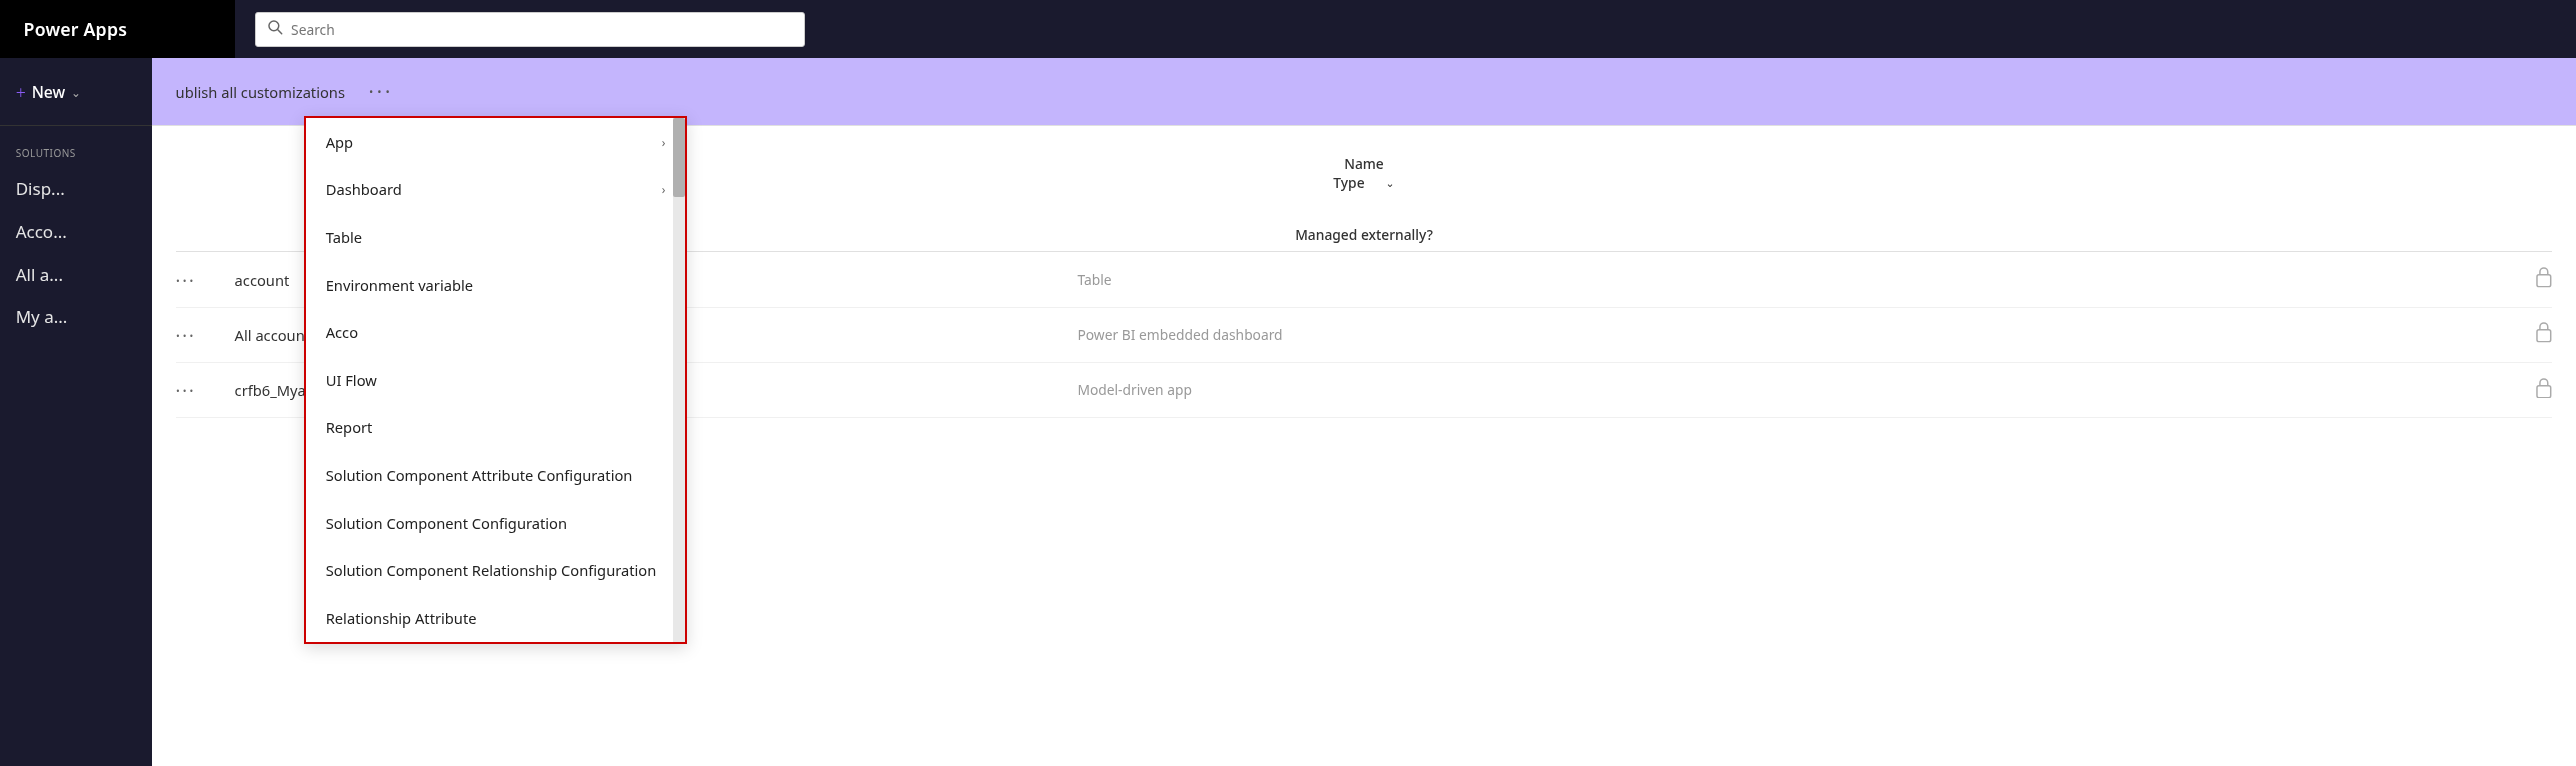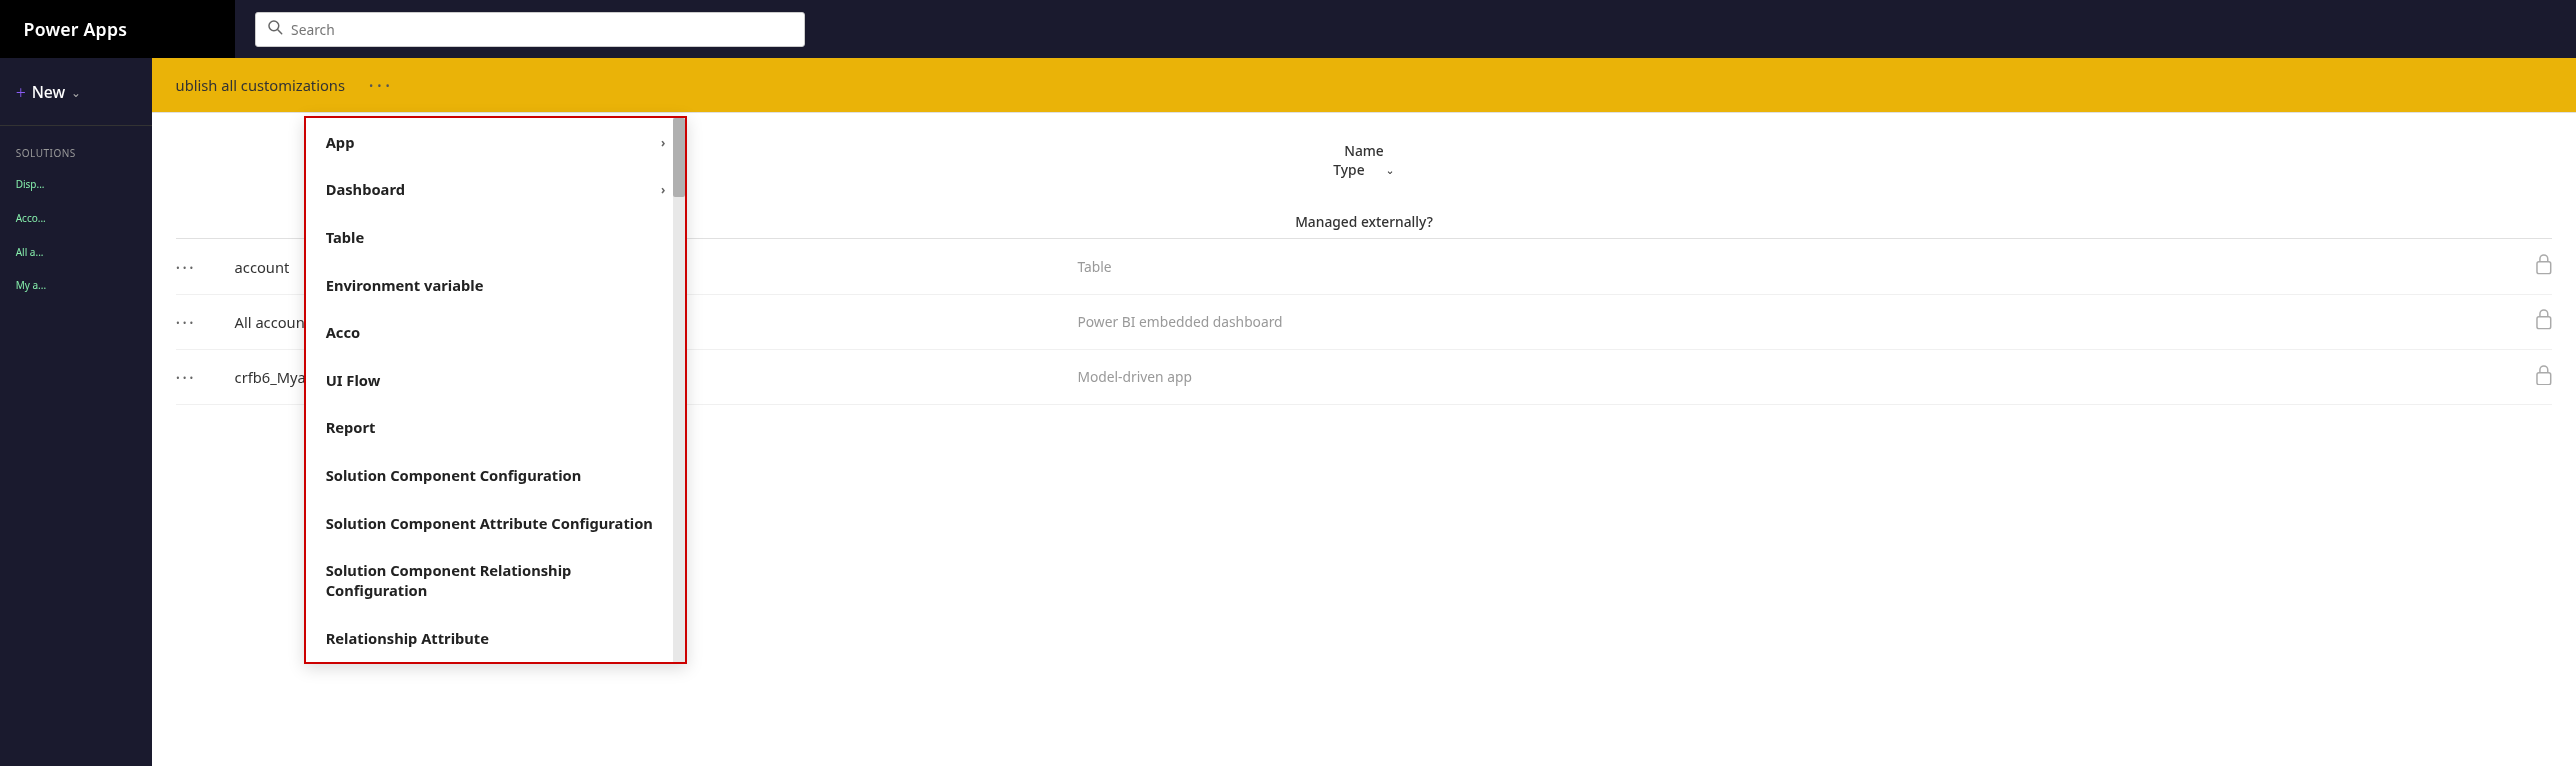--- a/index.html
+++ b/index.html
@@ -129,22 +129,22 @@
       flex-direction: column;
       background: #faf9f8;
       position: relative;
     }
 
     
     .toolbar {
       display: flex;
       align-items: center;
       padding: 0 23.6px;
-      height: 55px;
-      background: #eab308;
+      height: 68px;
+      background: #c4b5fd;
       border-bottom: 1px solid #e0e0e0;
       gap: 15.7px;
     }
 
     .toolbar-ellipsis {
       font-size: 19.7px;
       color: #555;
       cursor: pointer;
       padding: 3.9px 7.9px;
       letter-spacing: 2.9px;
@@ -257,21 +257,20 @@
 
     
     .menu-item {
       display: flex;
       align-items: center;
       padding: 13.8px 19.7px;
       font-size: 14.7px;
       color: #222;
       cursor: pointer;
       justify-content: space-between;
-      font-weight: bold;
     }
 
     .menu-item .arrow-right {
       color: #666;
       font-size: 11.8px;
     }
 
     
     .scroll-track {
       position: absolute;
@@ -300,22 +299,22 @@
       text-transform: uppercase;
       letter-spacing: 0.5px;
     }
 
     .sidebar-nav-items {
       padding: 0 0;
     }
 
     .sidebar-nav-item {
       padding: 9.8px 15.7px;
-      color: #86efac;
-      font-size: 10px;
+      color: #e5e5e5;
+      font-size: 17px;
       cursor: pointer;
     }
 
   </style>
 </head>
 <body>
 
 <div class="top-header">
   <div class="brand-area">
     <span class="brand-logo">Power Apps</span>
@@ -438,25 +437,25 @@
 
         <div class="menu-item">
           <span>UI Flow</span>
         </div>
 
         <div class="menu-item">
           <span>Report</span>
         </div>
 
         <div class="menu-item">
+          <span>Solution Component Attribute Configuration</span>
+        </div>
+
+        <div class="menu-item">
           <span>Solution Component Configuration</span>
-        </div>
-
-        <div class="menu-item">
-          <span>Solution Component Attribute Configuration</span>
         </div>
 
         <div class="menu-item">
           <span>Solution Component Relationship Configuration</span>
         </div>
 
         <div class="menu-item">
           <span>Relationship Attribute</span>
         </div>
 

